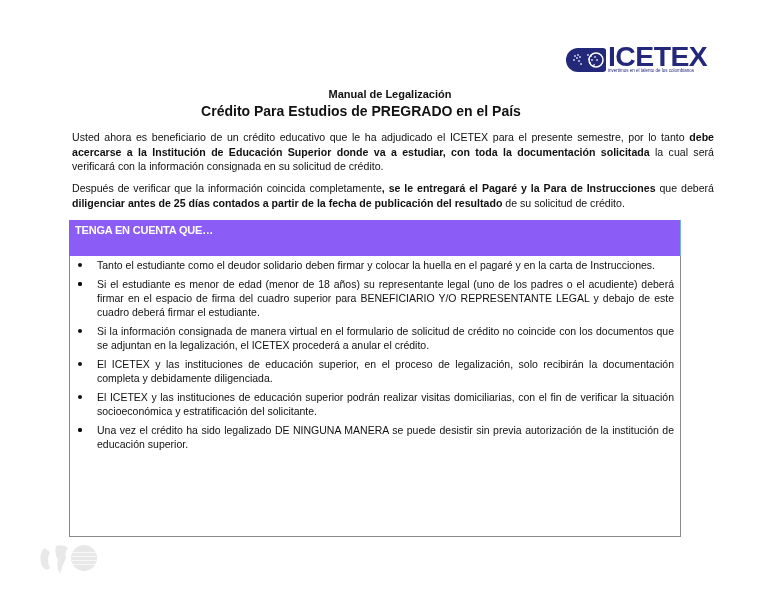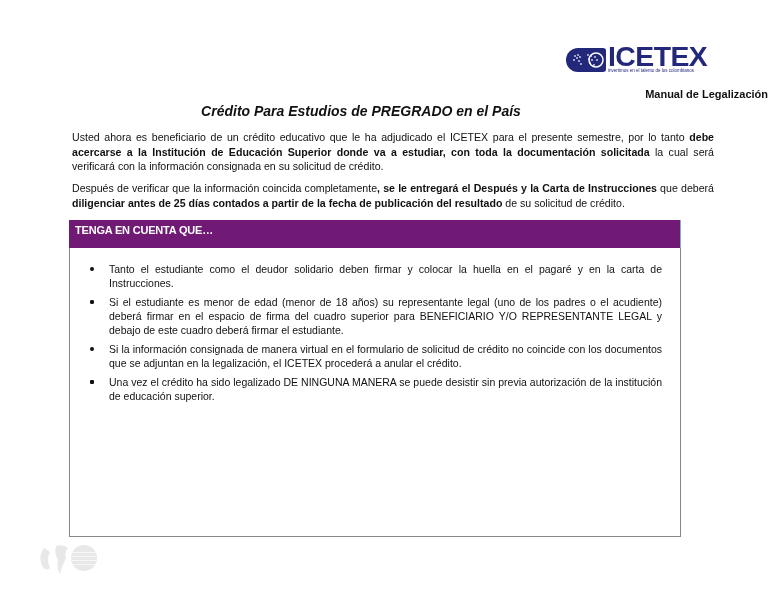--- a/index.html
+++ b/index.html
@@ -52,37 +52,36 @@
       top: 22px;
       font-size: 4.5px;
       color: #24287a;
       white-space: nowrap;
     }
     .doc-subtitle {
       position: absolute;
       left: 0;
       width: 768px;
       top: 88px;
-      text-align: right;
+      text-align: center;
       font-weight: bold;
       font-size: 11px;
       padding-left: 12px;
       box-sizing: border-box;
     }
     .doc-title {
       position: absolute;
       left: 0;
       width: 712px;
       top: 103px;
       text-align: center;
       font-weight: bold;
       font-size: 14px;
       padding-left: 10px;
       box-sizing: border-box;
-      font-style: italic;
     }
     .para {
       position: absolute;
       left: 72px;
       width: 642px;
       font-size: 10.6px;
       line-height: 14.5px;
       text-align: justify;
     }
     .p1 { top: 130px; }
@@ -91,35 +90,35 @@
       position: absolute;
       left: 69px;
       top: 220px;
       width: 612px;
       height: 317px;
       border: 1px solid #888;
       border-top: none;
       box-sizing: border-box;
     }
     .note-header {
-      background: #701a75;
+      background: #8b5cf6;
       color: #ffffff;
       font-weight: bold;
       font-size: 11px;
-      height: 28px;
+      height: 36px;
       line-height: 21px;
       padding-left: 6px;
       letter-spacing: -0.2px;
       margin-left: -1px;
       margin-right: -1px;
       border-right: 1px solid #7fb3c3;
     }
     .note-list {
       list-style: none;
-      margin: 12px;
+      margin: 0;
       padding: 2px 6px 0 6px;
     }
     .note-list li {
       position: relative;
       font-size: 10.5px;
       line-height: 14px;
       padding-left: 21px;
       margin-bottom: 5px;
       text-align: justify;
     }
@@ -172,31 +171,32 @@
 </div>
 
 <div class="doc-subtitle">Manual de Legalización</div>
 <div class="doc-title">Crédito Para Estudios de PREGRADO en el País</div>
 
 <div class="para p1">
   <span>Usted ahora es beneficiario de un crédito educativo que le ha adjudicado el ICETEX para el presente semestre, por lo tanto </span><b>debe acercarse a la Institución de Educación Superior donde va a estudiar, con toda la documentación solicitada</b><span> la cual será verificará con la información consignada en su solicitud de crédito.</span>
 </div>
 
 <div class="para p2">
-  <span>Después de verificar que la información coincida completamente</span><b>, se le entregará el Después y la Carta de Instrucciones</b><span> que deberá </span><b>diligenciar antes de 25 días contados a partir de la fecha de publicación del resultado</b><span> de su solicitud de crédito.</span>
+  <span>Después de verificar que la información coincida completamente</span><b>, se le entregará el Pagaré y la Para de Instrucciones</b><span> que deberá </span><b>diligenciar antes de 25 días contados a partir de la fecha de publicación del resultado</b><span> de su solicitud de crédito.</span>
 </div>
 
 <div class="note-box">
   <div class="note-header">TENGA EN CUENTA QUE…</div>
   <ul class="note-list">
     <li><span class="bullet"></span><span>Tanto el estudiante como el deudor solidario deben firmar y colocar la huella en el pagaré y en la carta de Instrucciones.</span></li>
     <li><span class="bullet"></span></li>
     <li><span class="bullet"></span><span>Si el estudiante es menor de edad (menor de 18 años) su representante legal (uno de los padres o el acudiente) deberá firmar en el espacio de firma del cuadro superior para BENEFICIARIO Y/O REPRESENTANTE LEGAL y debajo de este cuadro deberá firmar el estudiante.</span></li>
     <li><span class="bullet"></span><span>Si la información consignada de manera virtual en el formulario de solicitud de crédito no coincide con los documentos que se adjuntan en la legalización, el ICETEX procederá a anular el crédito.</span></li>
-    <li><span class="bullet"></span></li>
+    <li><span class="bullet"></span><span>El ICETEX y las instituciones de educación superior, en el proceso de legalización, solo recibirán la documentación completa y debidamente diligenciada.</span></li>
+    <li><span class="bullet"></span><span>El ICETEX y las instituciones de educación superior podrán realizar visitas domiciliarias, con el fin de verificar la situación socioeconómica y estratificación del solicitante.</span></li>
     <li><span class="bullet"></span></li>
     <li><span class="bullet"></span><span>Una vez el crédito ha sido legalizado DE NINGUNA MANERA se puede desistir sin previa autorización de la institución de educación superior.</span></li>
   </ul>
 </div>
 
 <div class="watermark">
   <svg width="70" height="36" viewBox="0 0 70 36">
     <g fill="#d6d6d6">
       <path d="M10 6 Q4 14 8 24 Q12 30 16 26 Q12 18 16 10 Z"></path>
       <path d="M22 4 Q30 2 34 6 Q30 10 32 16 Q28 24 26 32 Q22 26 24 18 Q20 12 22 4 Z"></path>

